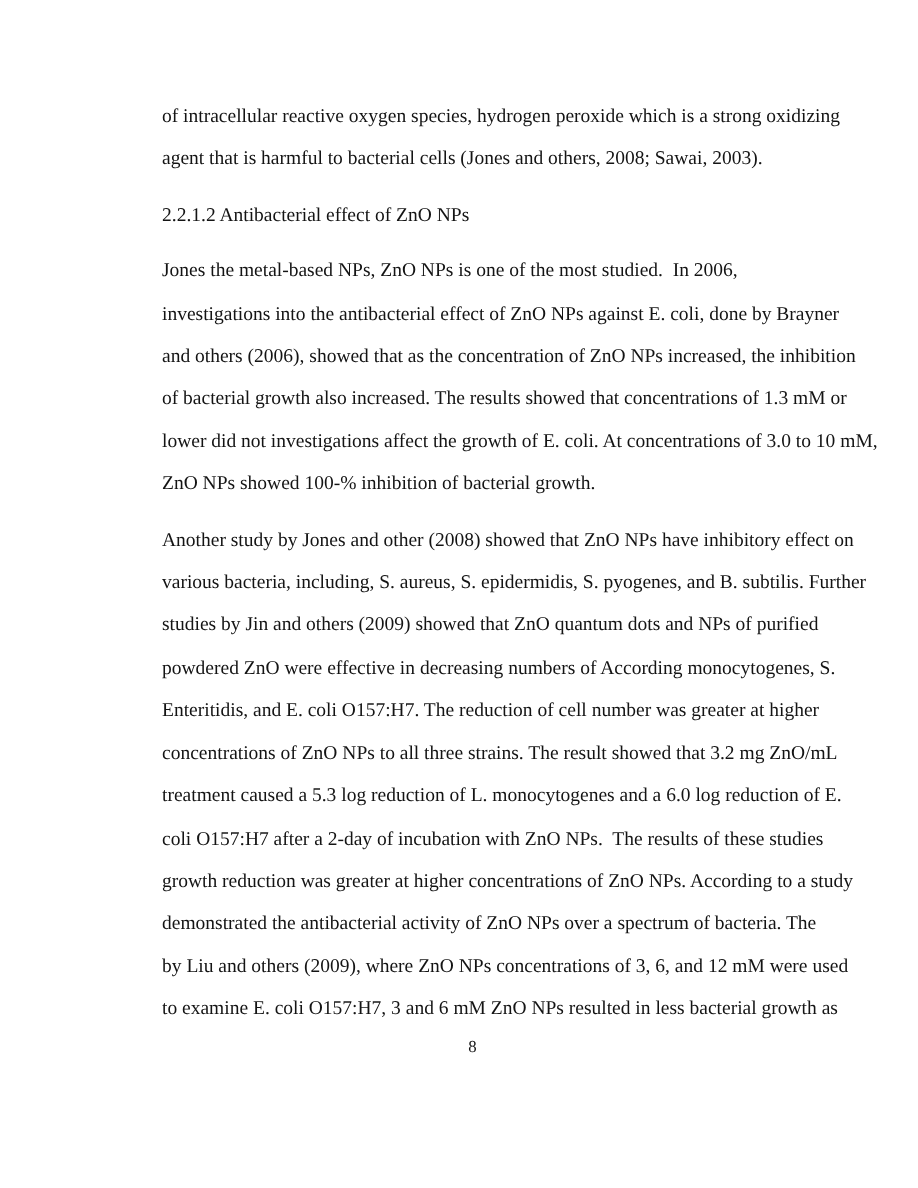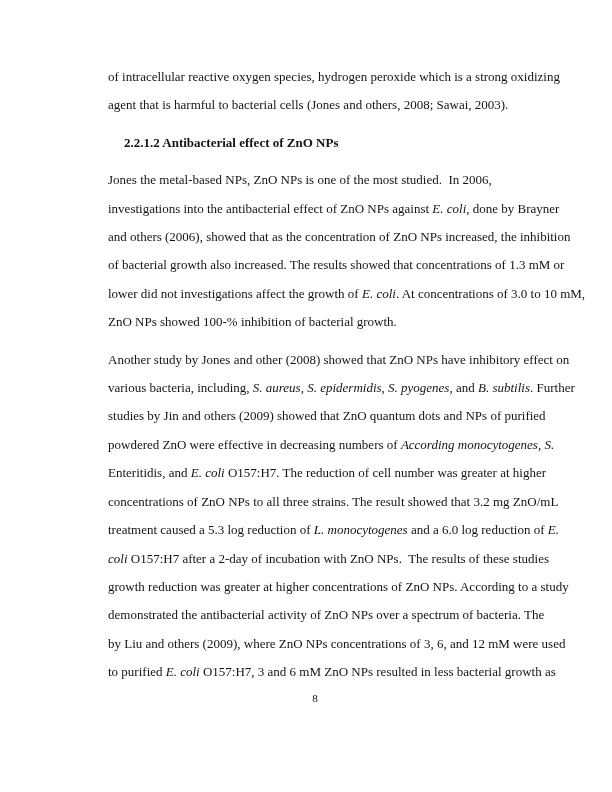--- a/index.html
+++ b/index.html
@@ -23,22 +23,22 @@
     top: 63px;
     width: 414px;
   }
   .block {
     font-size: 13px;
     line-height: 28.4px;
     margin: 0 0 9px 0;
   }
   .heading { font-weight: bold; }
   .line { white-space: pre; }
-  .italic { font-style: italic; }
-  .bold { font-weight: bold; margin-left: 16px; }
+  .italic { }
+  .bold { font-weight: normal; }
   .page-number {
     position: absolute;
     top: 691px;
     left: 108px;
     width: 414px;
     text-align: center;
     font-size: 11.2px;
     line-height: 14px;
     color: #141414;
   }
@@ -68,17 +68,17 @@
         <div class="line"><span>various bacteria, including, </span><span class="italic">S. aureus, S. epidermidis, S. pyogenes,</span><span> and </span><span class="italic">B. subtilis</span><span>. Further</span></div>
         <div class="line"><span>studies by Jin and others (2009) showed that ZnO quantum dots and NPs of purified</span></div>
         <div class="line"><span>powdered ZnO were effective in decreasing numbers of </span><span class="italic">According monocytogenes, S.</span></div>
         <div class="line"><span>Enteritidis, and </span><span class="italic">E. coli</span><span> O157:H7. The reduction of cell number was greater at higher</span></div>
         <div class="line"><span>concentrations of ZnO NPs to all three strains. The result showed that 3.2 mg ZnO/mL</span></div>
         <div class="line"><span>treatment caused a 5.3 log reduction of </span><span class="italic">L. monocytogenes</span><span> and a 6.0 log reduction of </span><span class="italic">E.</span></div>
         <div class="line"><span class="italic">coli</span><span> O157:H7 after a 2-day of incubation with ZnO NPs.  The results of these studies</span></div>
         <div class="line"><span>growth reduction was greater at higher concentrations of ZnO NPs. According to a study</span></div>
         <div class="line"><span>demonstrated the antibacterial activity of ZnO NPs over a spectrum of bacteria. The</span></div>
         <div class="line"><span>by Liu and others (2009), where ZnO NPs concentrations of 3, 6, and 12 mM were used</span></div>
-        <div class="line"><span>to purified </span><span class="italic">E. coli</span><span> O157:H7, 3 and 6 mM ZnO NPs resulted in less bacterial growth as</span></div>
+        <div class="line"><span>to examine </span><span class="italic">E. coli</span><span> O157:H7, 3 and 6 mM ZnO NPs resulted in less bacterial growth as</span></div>
       </div>
     </div>
   <div class="page-number">8</div>
 </div>
 
 </body></html>

